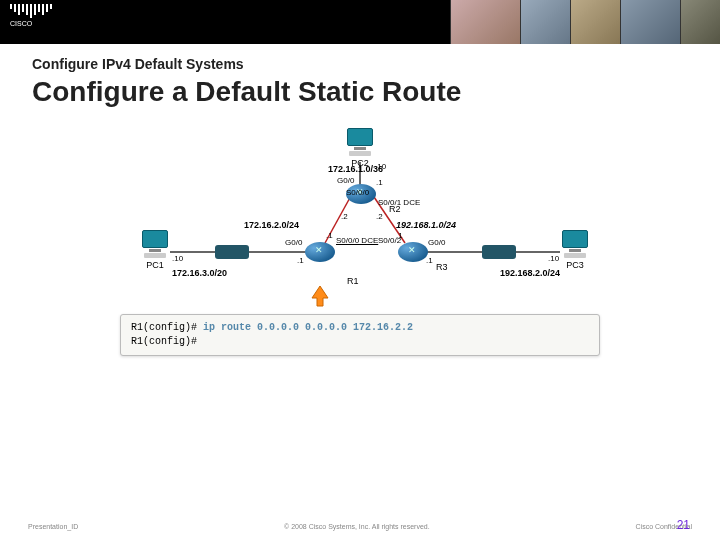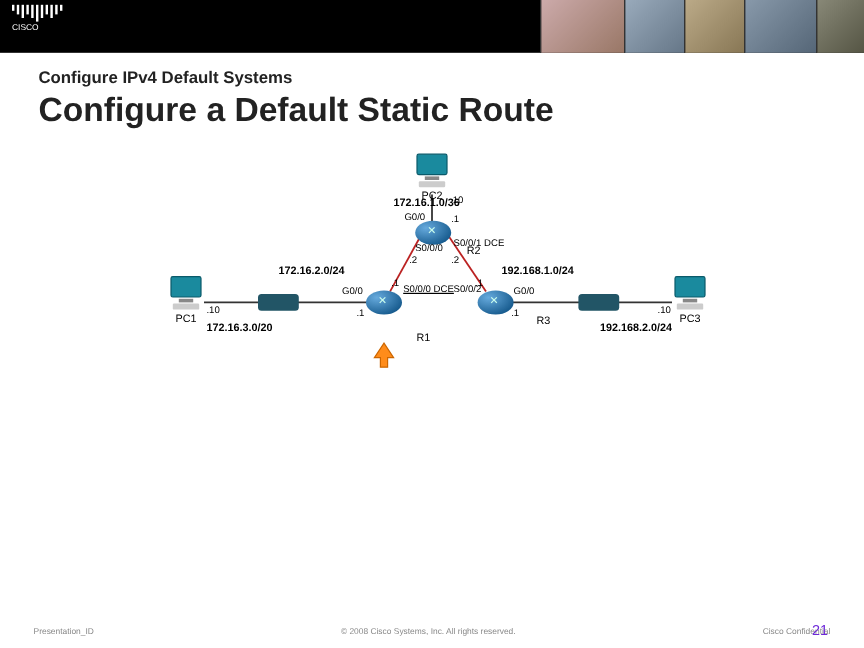--- a/index.html
+++ b/index.html
@@ -84,37 +84,37 @@
         <div class="kb"></div>
       <div class="lbl">PC2</div>
     </div>
     <div class="net" style="left:208px; top:36px;">172.16.1.0/36</div>
     <div class="if" style="left:255px; top:34px;">.10</div>
 
     <div class="router" style="left:226px; top:56px;"></div>
     <div class="rlbl" style="left:237px; top:76px;">R2</div>
     <div class="if" style="left:217px; top:48px;">G0/0</div>
     <div class="if" style="left:256px; top:50px;">.1</div>
-    <div class="if" style="left:202px; top:74px;padding-left:24px;">S0/0/0</div>
+    <div class="if" style="left:202px; top:60px;padding-left:24px;">S0/0/0</div>
     <div class="if" style="left:221px; top:84px;">.2</div>
     <div class="if" style="left:258px; top:70px; white-space:pre;">S0/0/1 DCE</div>
     <div class="if" style="left:256px; top:84px;">.2</div>
 
-    <div class="net" style="left:112px; top:92px;">172.16.2.0/24</div>
-    <div class="net" style="left:298px; top:92px;">192.168.1.0/24</div>
+    <div class="net" style="left:124px; top:92px;">172.16.2.0/24</div>
+    <div class="net" style="left:276px; top:92px;font-style:italic;">192.168.1.0/24</div>
 
     <div class="router" style="left:185px; top:114px;"></div>
     <div class="rlbl" style="left:195px; top:148px;">R1</div>
     <div class="if" style="left:206px; top:103px;">.1</div>
     <div class="if" style="left:216px; top:108px; white-space:pre;text-decoration:underline;">S0/0/0 DCE</div>
     <div class="if" style="left:165px; top:110px;">G0/0</div>
     <div class="if" style="left:177px; top:128px;">.1</div>
 
     <div class="router" style="left:278px; top:114px;"></div>
-    <div class="rlbl" style="left:295px; top:134px;">R3</div>
+    <div class="rlbl" style="left:284px; top:134px;">R3</div>
     <div class="if" style="left:258px; top:108px;">S0/0/2</div>
     <div class="if" style="left:276px; top:103px;">.1</div>
     <div class="if" style="left:308px; top:110px;">G0/0</div>
     <div class="if" style="left:306px; top:128px;">.1</div>
 
     <div class="switch" style="left:95px; top:117px;"></div>
     <div class="switch" style="left:362px; top:117px;"></div>
 
     <div class="pc" style="left:18px; top:102px;text-align:center;">
       <div class="mon"></div>
@@ -134,20 +134,24 @@
     <div class="if" style="left:428px; top:126px;">.10</div>
     <div class="net" style="left:380px; top:140px;">192.168.2.0/24</div>
 
     <div class="arrow">
       <svg viewBox="0 0 24 24">
           <path d="M12 2 L20 14 L15 14 L15 22 L9 22 L9 14 L4 14 Z" fill="#ff8c1a" stroke="#cc6600"></path>
         </svg>
     </div>
   </div>
 
+  <div class="term">
+    <div><span>R1(config)# </span><span class="cmd">ip route 0.0.0.0 0.0.0.0 172.16.2.2</span></div>
+    <div>R1(config)#</div>
+  </div>
 </div>
 
 <div class="footer">
   <span>Presentation_ID</span>
   <span>© 2008 Cisco Systems, Inc. All rights reserved.</span>
   <span>Cisco Confidential</span>
 </div>
 <div class="pagenum">21</div>
 
 </body></html>

